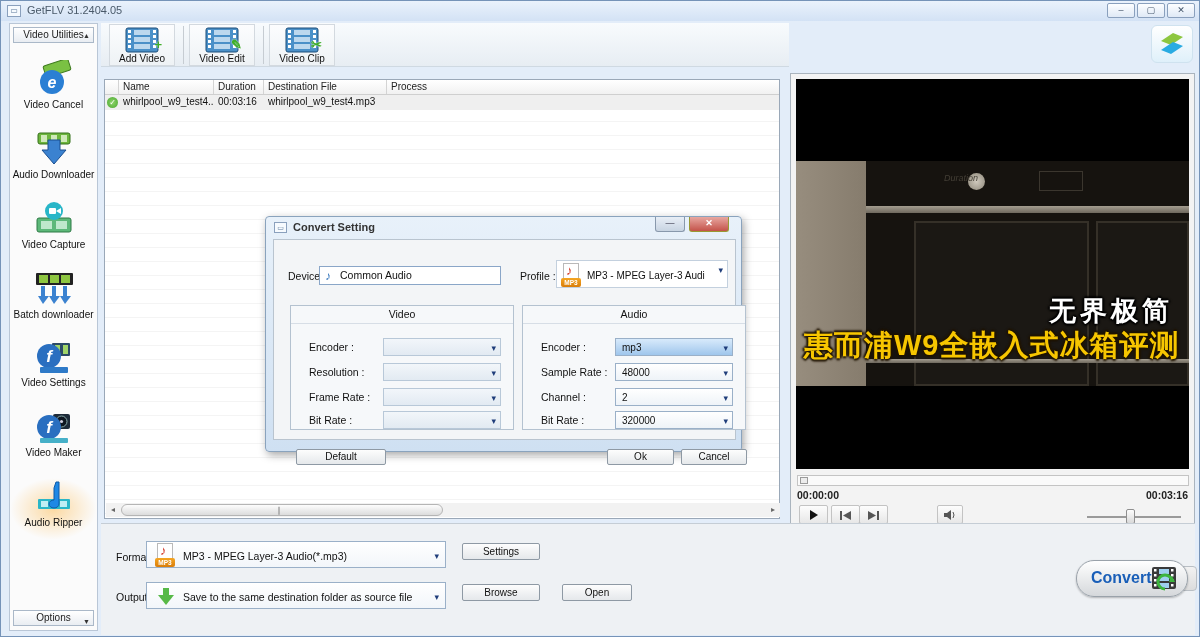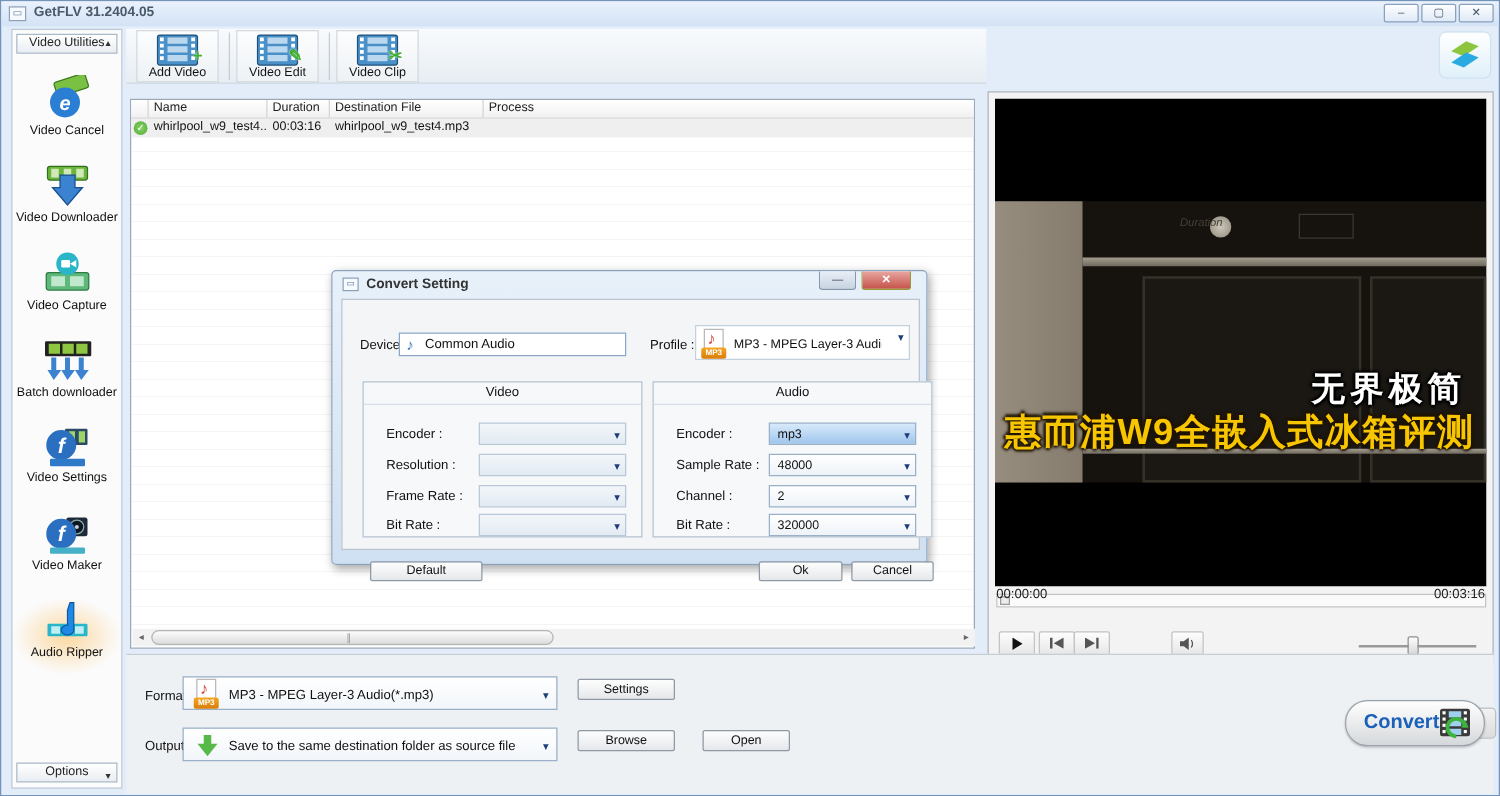--- a/index.html
+++ b/index.html
@@ -3,21 +3,21 @@
 <meta charset="utf-8">
 <style>
   * { margin:0; padding:0; box-sizing:border-box; }
   body { font-family:"Liberation Sans", sans-serif; background:#9db8d2; }
   .win { position:relative; width:1200px; height:637px; background:#e3edf9; border:1px solid #7593b8; overflow:hidden; }
 
   
   .titlebar { position:absolute; left:0; top:0; width:100%; height:20px;
     background:linear-gradient(#eaf2fc,#d3e2f5); }
   .app-ico { position:absolute; left:6px; top:4px; width:14px; height:12px; border:1px solid #8aa0bd; background:#f6fafe; color:#5a789a; font-size:8px; line-height:10px; text-align:center; }
-  .app-title { position:absolute; left:26px; top:3px; font-size:11px; font-weight:bold; color:#4a5a6a; }
+  .app-title { position:absolute; left:26px; top:3px; font-size:11px; font-weight:normal; color:#4a5a6a; }
   .winbtns { position:absolute; right:4px; top:2px; display:flex; gap:2px; }
   .wbtn { width:28px; height:15px; border:1px solid #8aa0bd; border-radius:2px;
     background:linear-gradient(#fdfeff,#dfe9f6); font-size:9px; color:#44566b; text-align:center; line-height:13px; }
 
   
   .sidebar { position:absolute; left:8px; top:22px; width:89px; height:608px; background:#fbfbfb; border:1px solid #b9c6d6; }
   .sb-head, .sb-foot { position:absolute; left:3px; width:81px; height:16px; border:1px solid #aab8c8; background:linear-gradient(#ffffff,#e9edf2); font-size:10px; color:#222; text-align:center; line-height:14px; }
   .sb-head { top:3px; } .sb-foot { bottom:4px; }
   .sb-caret { position:absolute; right:3px; top:1px; font-size:7px; color:#333; }
   .sb-item { position:absolute; left:0; width:87px; height:62px; text-align:center; cursor:default; }
@@ -65,21 +65,21 @@
   .panelB { position:absolute; left:300px; top:60px; width:93px; height:165px; background:#1b1814; border:2px solid #353028; }
   .knob { position:absolute; left:172px; top:12px; width:17px; height:17px; border-radius:50%; background:radial-gradient(#cfc9bd,#8d8779); }
   .smallrect { position:absolute; left:243px; top:10px; width:44px; height:20px; border:1px solid #3b362e; }
   .watermark { position:absolute; left:148px; top:12px; font-size:9px; color:#443f36; font-style:italic; }
   .ol1 { position:absolute; right:16px; top:214px; font-size:27px; font-weight:bold; color:#fff;
     text-shadow:-2px 0 2px #000, 2px 0 2px #000, 0 -2px 2px #000, 0 2px 2px #000; letter-spacing:4px; }
   .ol2 { position:absolute; left:8px; top:247px; font-size:29px; font-weight:bold; color:#f7c600; white-space:nowrap;
     text-shadow:-2px 0 2px #201400, 2px 0 2px #201400, 0 -2px 2px #201400, 0 2px 2px #201400; letter-spacing:1px; }
   .seek { position:absolute; left:6px; top:401px; width:392px; height:11px; background:#fafafa; border:1px solid #c4c4c4; }
   .seekthumb { position:absolute; left:2px; top:1px; width:8px; height:7px; border:1px solid #9a9a9a; background:#ececec; }
-  .ptime { position:absolute; top:395px; font-size:10.5px; font-weight:normal; color:#222; }
+  .ptime { position:absolute; top:415px; font-size:10.5px; font-weight:bold; color:#222; }
   .pbtn { position:absolute; top:431px; width:29px; height:19px; border:1px solid #c3c3c3; border-radius:2px;
     background:linear-gradient(#fdfdfd,#e7e7e7); text-align:center; }
   .pbtn svg { margin-top:4px; }
   .voltrack { position:absolute; left:296px; top:442px; width:94px; height:2px; background:#9a9a9a; }
   .volthumb { position:absolute; left:335px; top:435px; width:9px; height:15px; border:1px solid #8f8f8f; border-radius:2px; background:linear-gradient(#fcfcfc,#d9d9d9); }
 
   
   .dialog { position:absolute; left:264px; top:215px; width:477px; height:236px; border:1px solid #8aa3bd; border-radius:4px;
     background:linear-gradient(#e8f1fa,#cfe0f2); box-shadow:2px 3px 8px rgba(0,0,0,.35); }
   .dlg-titlebar { position:absolute; left:0; top:0; width:100%; height:22px; }
@@ -165,21 +165,21 @@
     <div class="sb-item" style="top:106px">
       <div class="sb-icon">
         <svg width="44" height="38">
             <rect x="6" y="3" width="32" height="11" rx="2" fill="#6cb53c" stroke="#35701a"></rect>
             <rect x="9" y="5" width="6" height="7" fill="#cfe9b8"></rect>
             <rect x="19" y="5" width="6" height="7" fill="#cfe9b8"></rect>
             <rect x="29" y="5" width="6" height="7" fill="#cfe9b8"></rect>
             <polygon points="16,10 28,10 28,20 34,20 22,34 10,20 16,20" fill="#3b82d0" stroke="#1a4f90"></polygon>
           </svg>
       </div>
-      <div class="sb-label">Video Downloader</div>
+      <div class="sb-label">Audio Downloader</div>
     </div>
 
     <div class="sb-item" style="top:176px">
       <div class="sb-icon">
         <svg width="44" height="38">
             <rect x="5" y="18" width="34" height="14" rx="2" fill="#5db879" stroke="#2e7a46"></rect>
             <rect x="9" y="21" width="11" height="8" fill="#bfe8cc"></rect>
             <rect x="24" y="21" width="11" height="8" fill="#bfe8cc"></rect>
             <circle cx="22" cy="11" r="9" fill="#29b6c8"></circle>
             <rect x="17" y="8" width="7" height="6" rx="1" fill="#fff"></rect>

